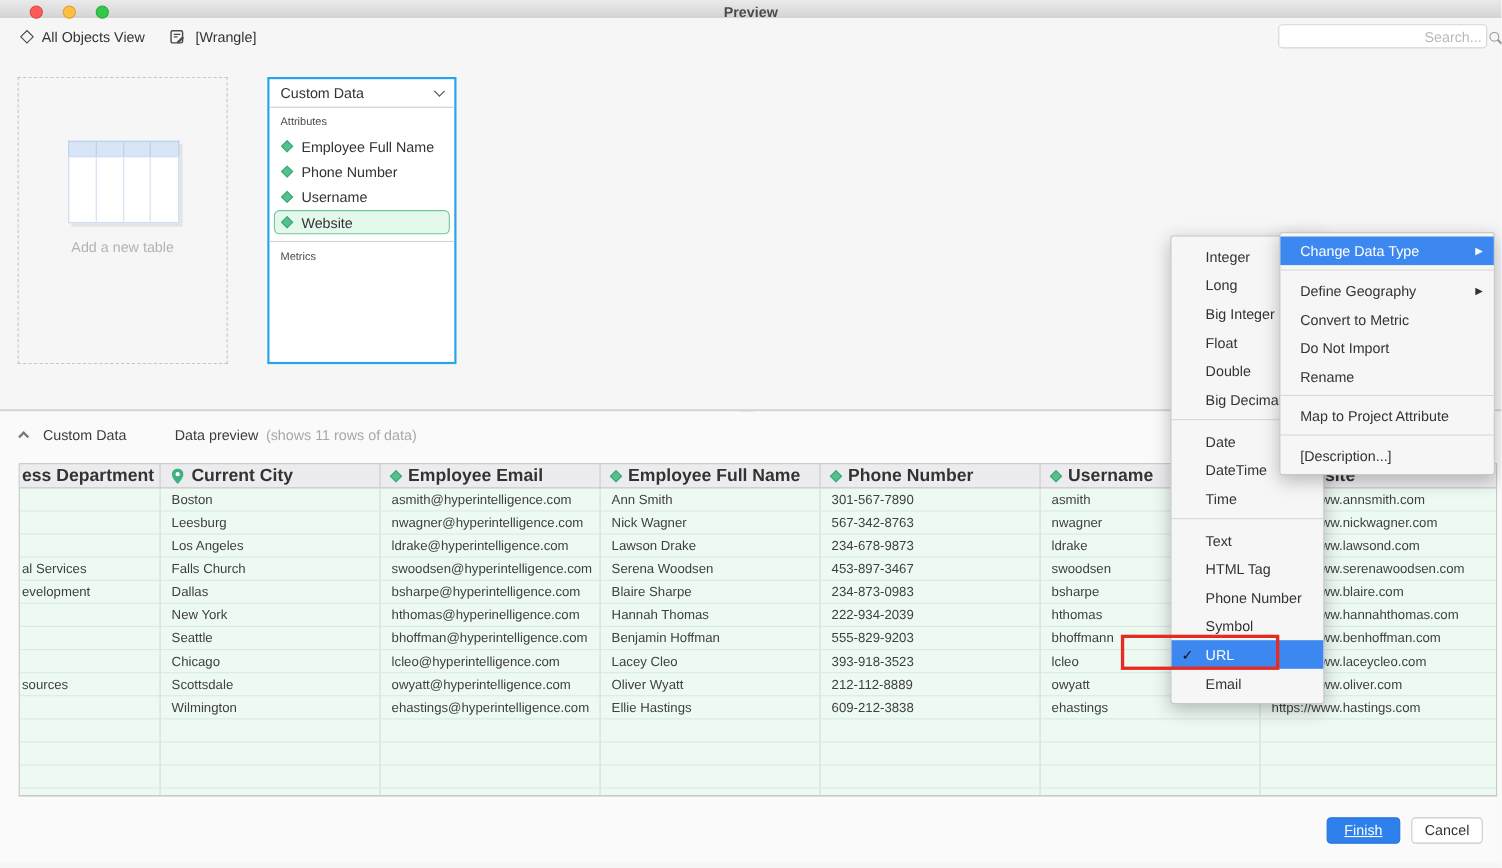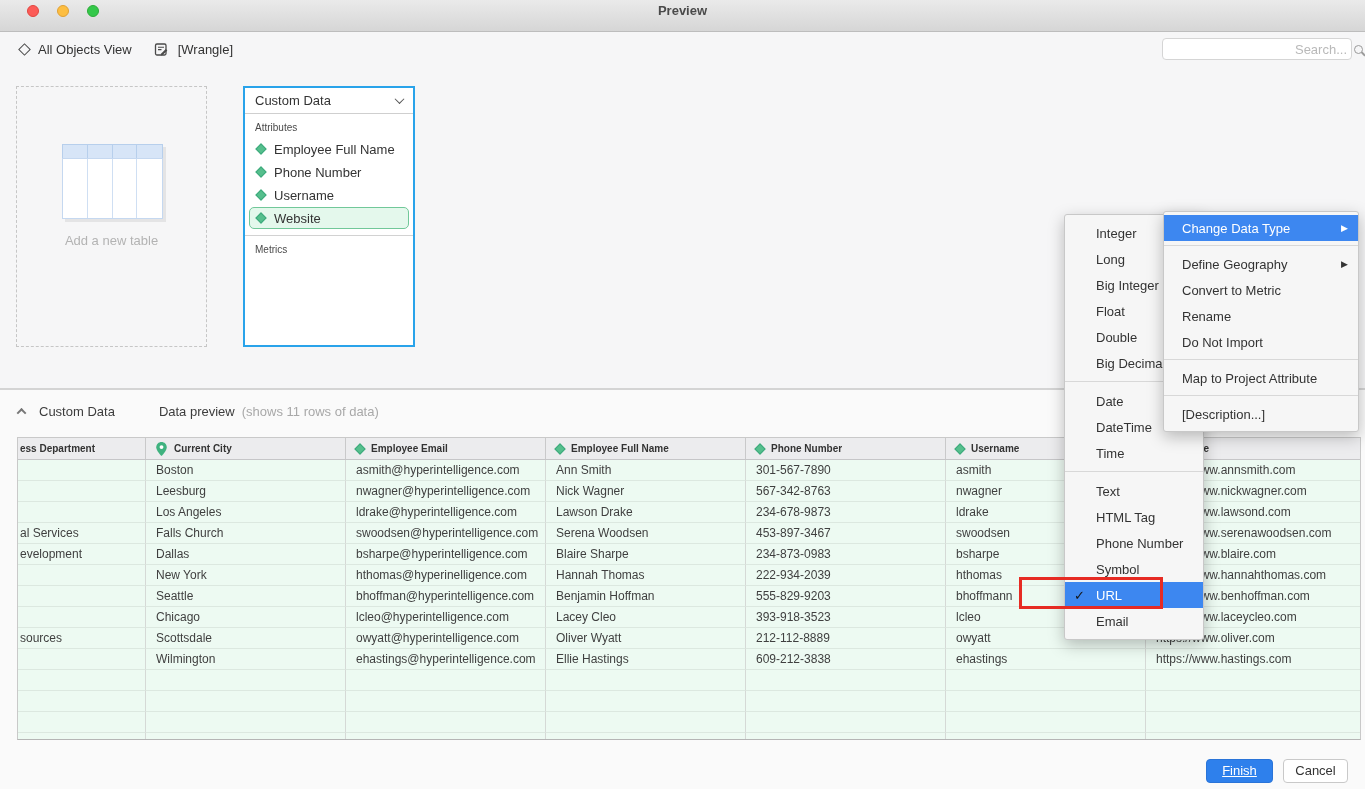--- a/index.html
+++ b/index.html
@@ -1,21 +1,21 @@
 <!DOCTYPE html>
 <html><head>
 <meta charset="utf-8">
 <style>
   * { margin:0; padding:0; box-sizing:border-box; }
   html,body { width:1365px; height:789px; }
   body { font-family:"Liberation Sans", sans-serif; background:#f6f6f7; overflow:hidden; }
   .window { position:relative; width:1365px; height:789px; background:#f6f6f7; }
 
   
-  .titlebar { position:relative; height:32px; background:linear-gradient(#eaeaea,#d6d6d6); border-bottom:1px solid #bdbdbd; }
+  .titlebar { position:relative; height:16px; background:linear-gradient(#eaeaea,#d6d6d6); border-bottom:1px solid #bdbdbd; }
   .win-title { position:absolute; left:0; right:0; top:0; line-height:22px; text-align:center; font-size:13px; font-weight:bold; color:#4a4a4a; }
   .tl { position:absolute; top:5px; width:12px; height:12px; border-radius:50%; }
   .tl.red   { left:27px; background:#fc5b57; border:1px solid #e14640; }
   .tl.amber { left:57px; background:#fdbe41; border:1px solid #e0a135; }
   .tl.green { left:87px; background:#34c84a; border:1px solid #2dac39; }
 
   
   .toolbar { position:relative; height:35px; display:flex; align-items:center; }
   .tb-item { display:flex; align-items:center; gap:9px; font-size:13px; color:#333; cursor:default; }
   .tb-item.first { margin-left:20px; }
@@ -55,21 +55,21 @@
   .lower { position:relative; height:409px; background:#fafafa; }
   .preview-head { position:absolute; left:18px; top:14px; display:flex; align-items:center; font-size:13px; color:#3c3c3c; }
   .chev-up { width:7px; height:7px; border-top:2px solid #777; border-right:2px solid #777; transform:rotate(-45deg) translate(-1px,1px); margin-right:14px; }
   .pv-name { margin-right:8px; }
   .pv-label { font-weight:normal; margin-right:7px;padding-left:36px; }
   .pv-note { color:#a8a8a8; }
 
   .ptable { position:absolute; left:17px; top:47px; width:1344px; height:303px; overflow:hidden; border-left:1px solid #c9c9c9; border-right:1px solid #c9c9c9; border-bottom:1px solid #b5b5b5; background:#edfaf2; }
   .thead, .tr { display:grid; grid-template-columns:128px 200px 200px 200px 200px 200px 1fr; }
   .thead { height:23px; background:#ececee; border-top:1px solid #c9c9c9; border-bottom:1px solid #c6c6c8; }
-  .th { display:flex; align-items:center; gap:7px; padding-left:10px; font-size:10px; font-weight:bold; color:#333; border-right:1px solid #c9c9ca; overflow:hidden; white-space:nowrap; }
+  .th { display:flex; align-items:center; gap:7px; padding-left:10px; font-size:16px; font-weight:bold; color:#333; border-right:1px solid #c9c9ca; overflow:hidden; white-space:nowrap; }
   .th:last-child { border-right:none; }
   .th.first { padding-left:2px; }
   .th .diamond { width:8px; height:8px; }
   .tr { height:21px; }
   .td { display:flex; align-items:center; padding-left:10px; font-size:12px; color:#3f3f3f; border-right:1px solid #d5d9d6; border-bottom:1px solid #dce8e0; overflow:hidden; white-space:nowrap; }
   .td:last-child { border-right:none; }
   .td.first { padding-left:2px; }
 
   .btn { position:absolute; top:369px; height:24px; border-radius:4px; font-size:13px; line-height:22px; text-align:center; cursor:default; }
   .btn.finish { left:1206px; width:67px; background:#2e80ec; border:1px solid #2a74d8; color:#fff;text-decoration:underline; }
@@ -407,25 +407,25 @@
       </div>
       <div class="menu-sep"></div>
       <div class="mi">
         <span class="mi-label">Define Geography</span>
         <span class="arrow">▶</span>
       </div>
       <div class="mi">
         <span class="mi-label">Convert to Metric</span>
       </div>
       <div class="mi">
+        <span class="mi-label">Do Not Import</span>
+      </div>
+      <div class="mi">
         <span class="mi-label">Rename</span>
       </div>
-      <div class="mi">
-        <span class="mi-label">Do Not Import</span>
-      </div>
       <div class="menu-sep"></div>
       <div class="mi">
         <span class="mi-label">Map to Project Attribute</span>
       </div>
       <div class="menu-sep"></div>
       <div class="mi">
         <span class="mi-label">[Description...]</span>
       </div>
     </div>
   <div class="red-annotation"></div>

